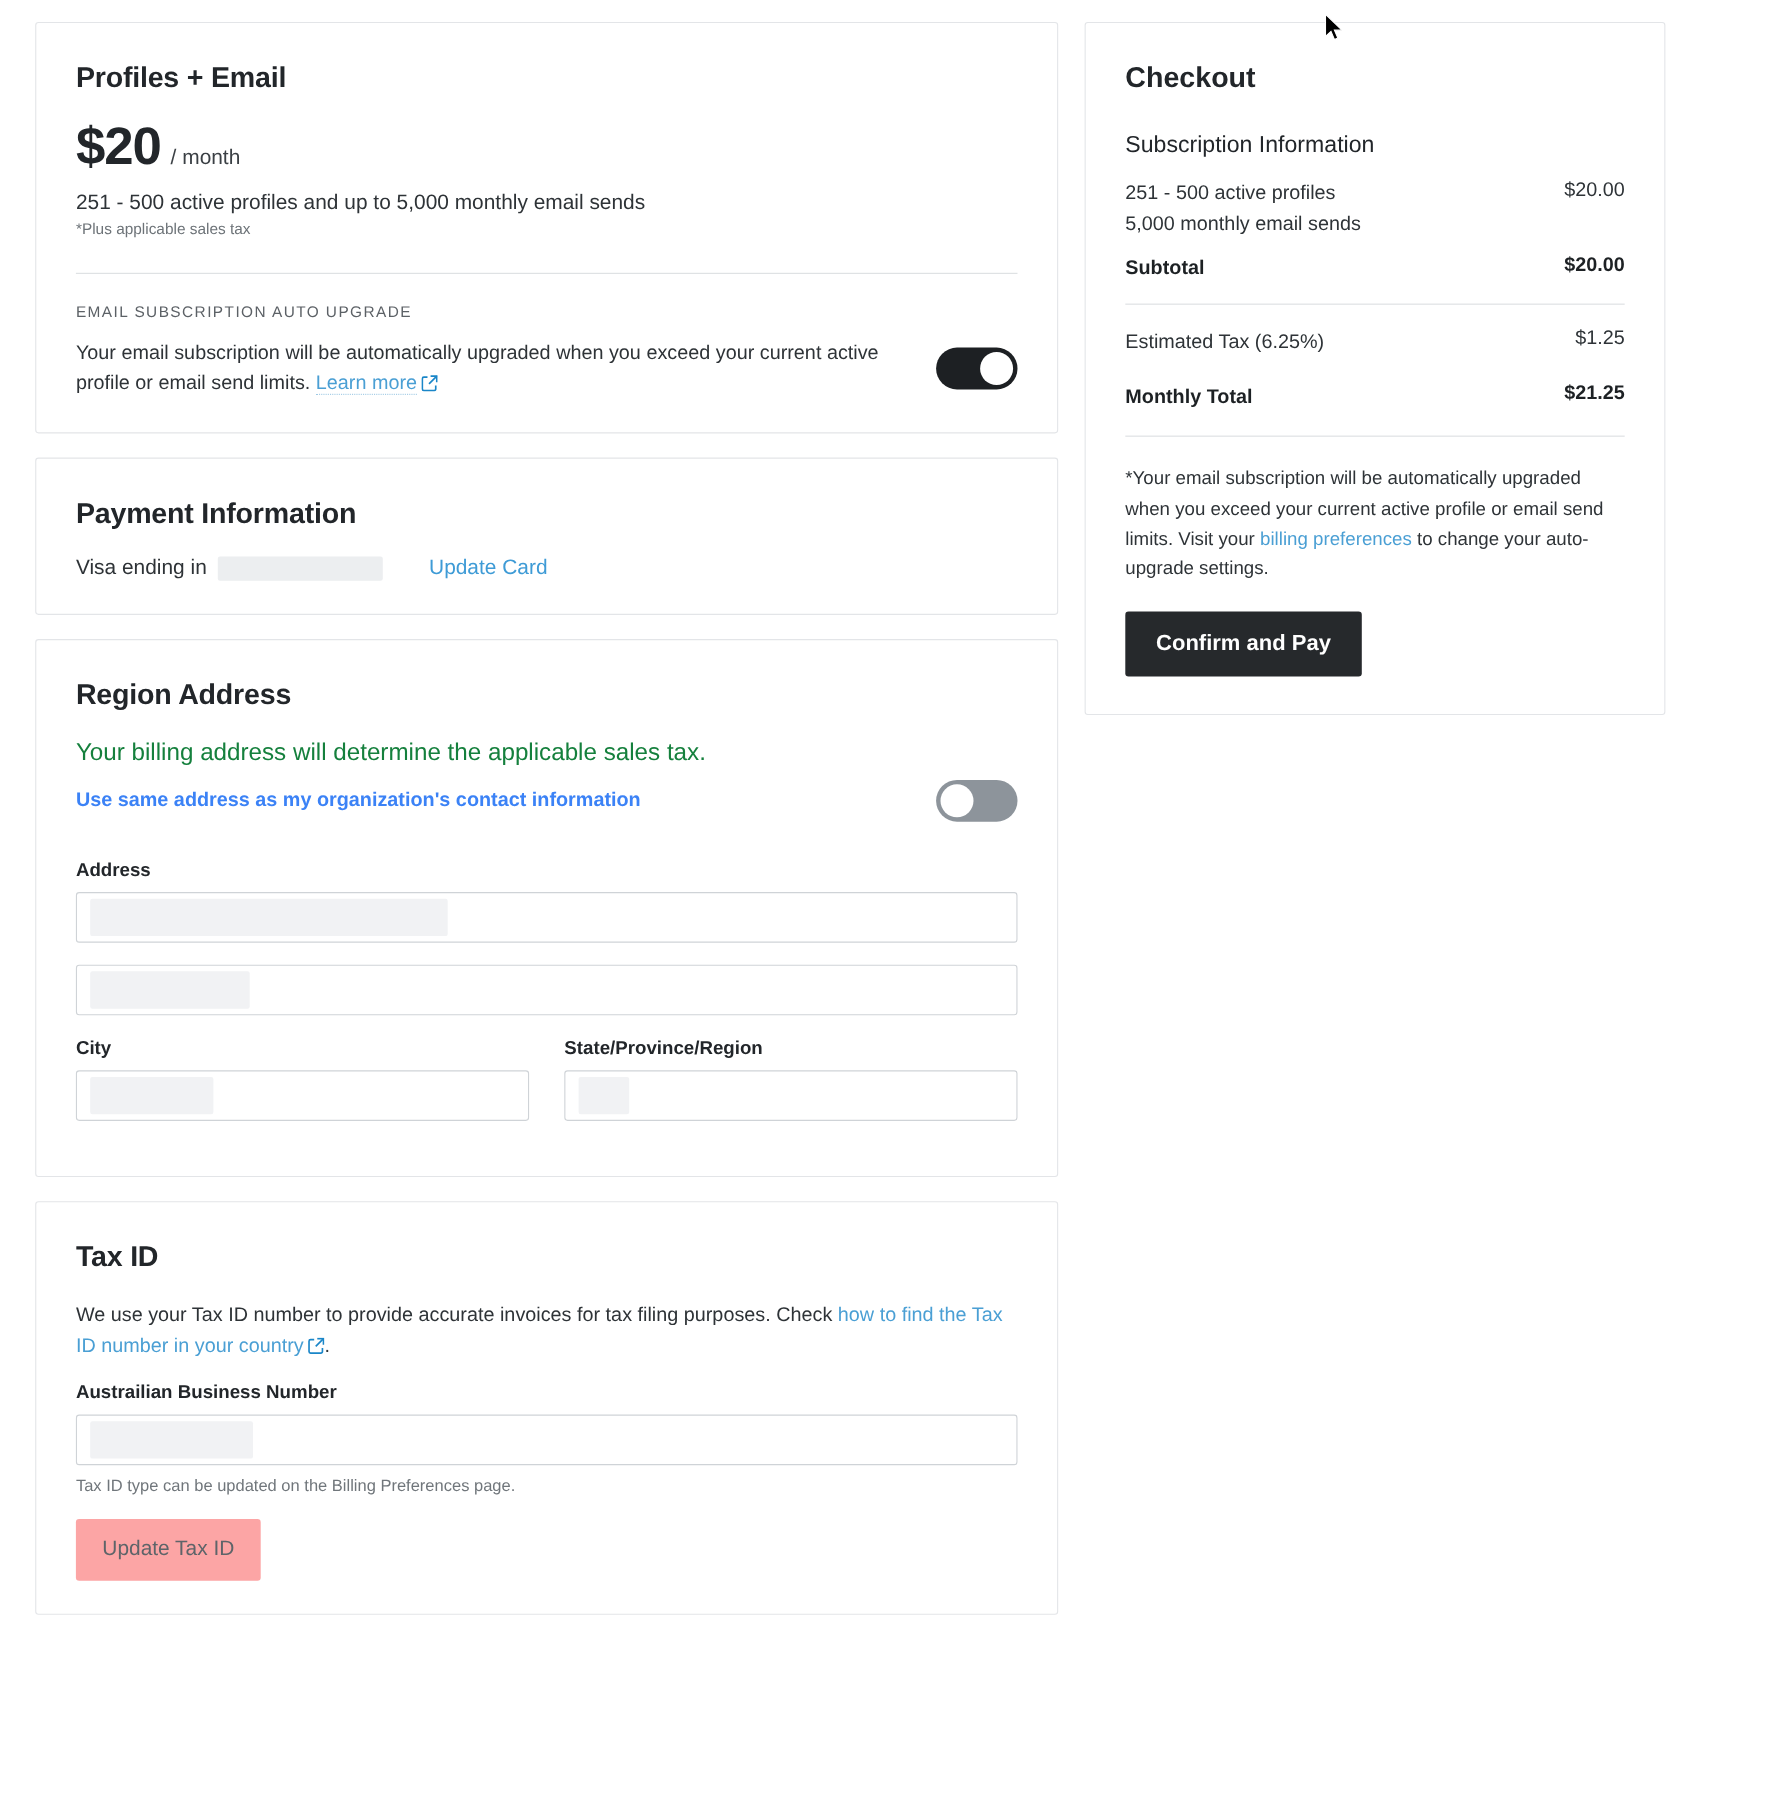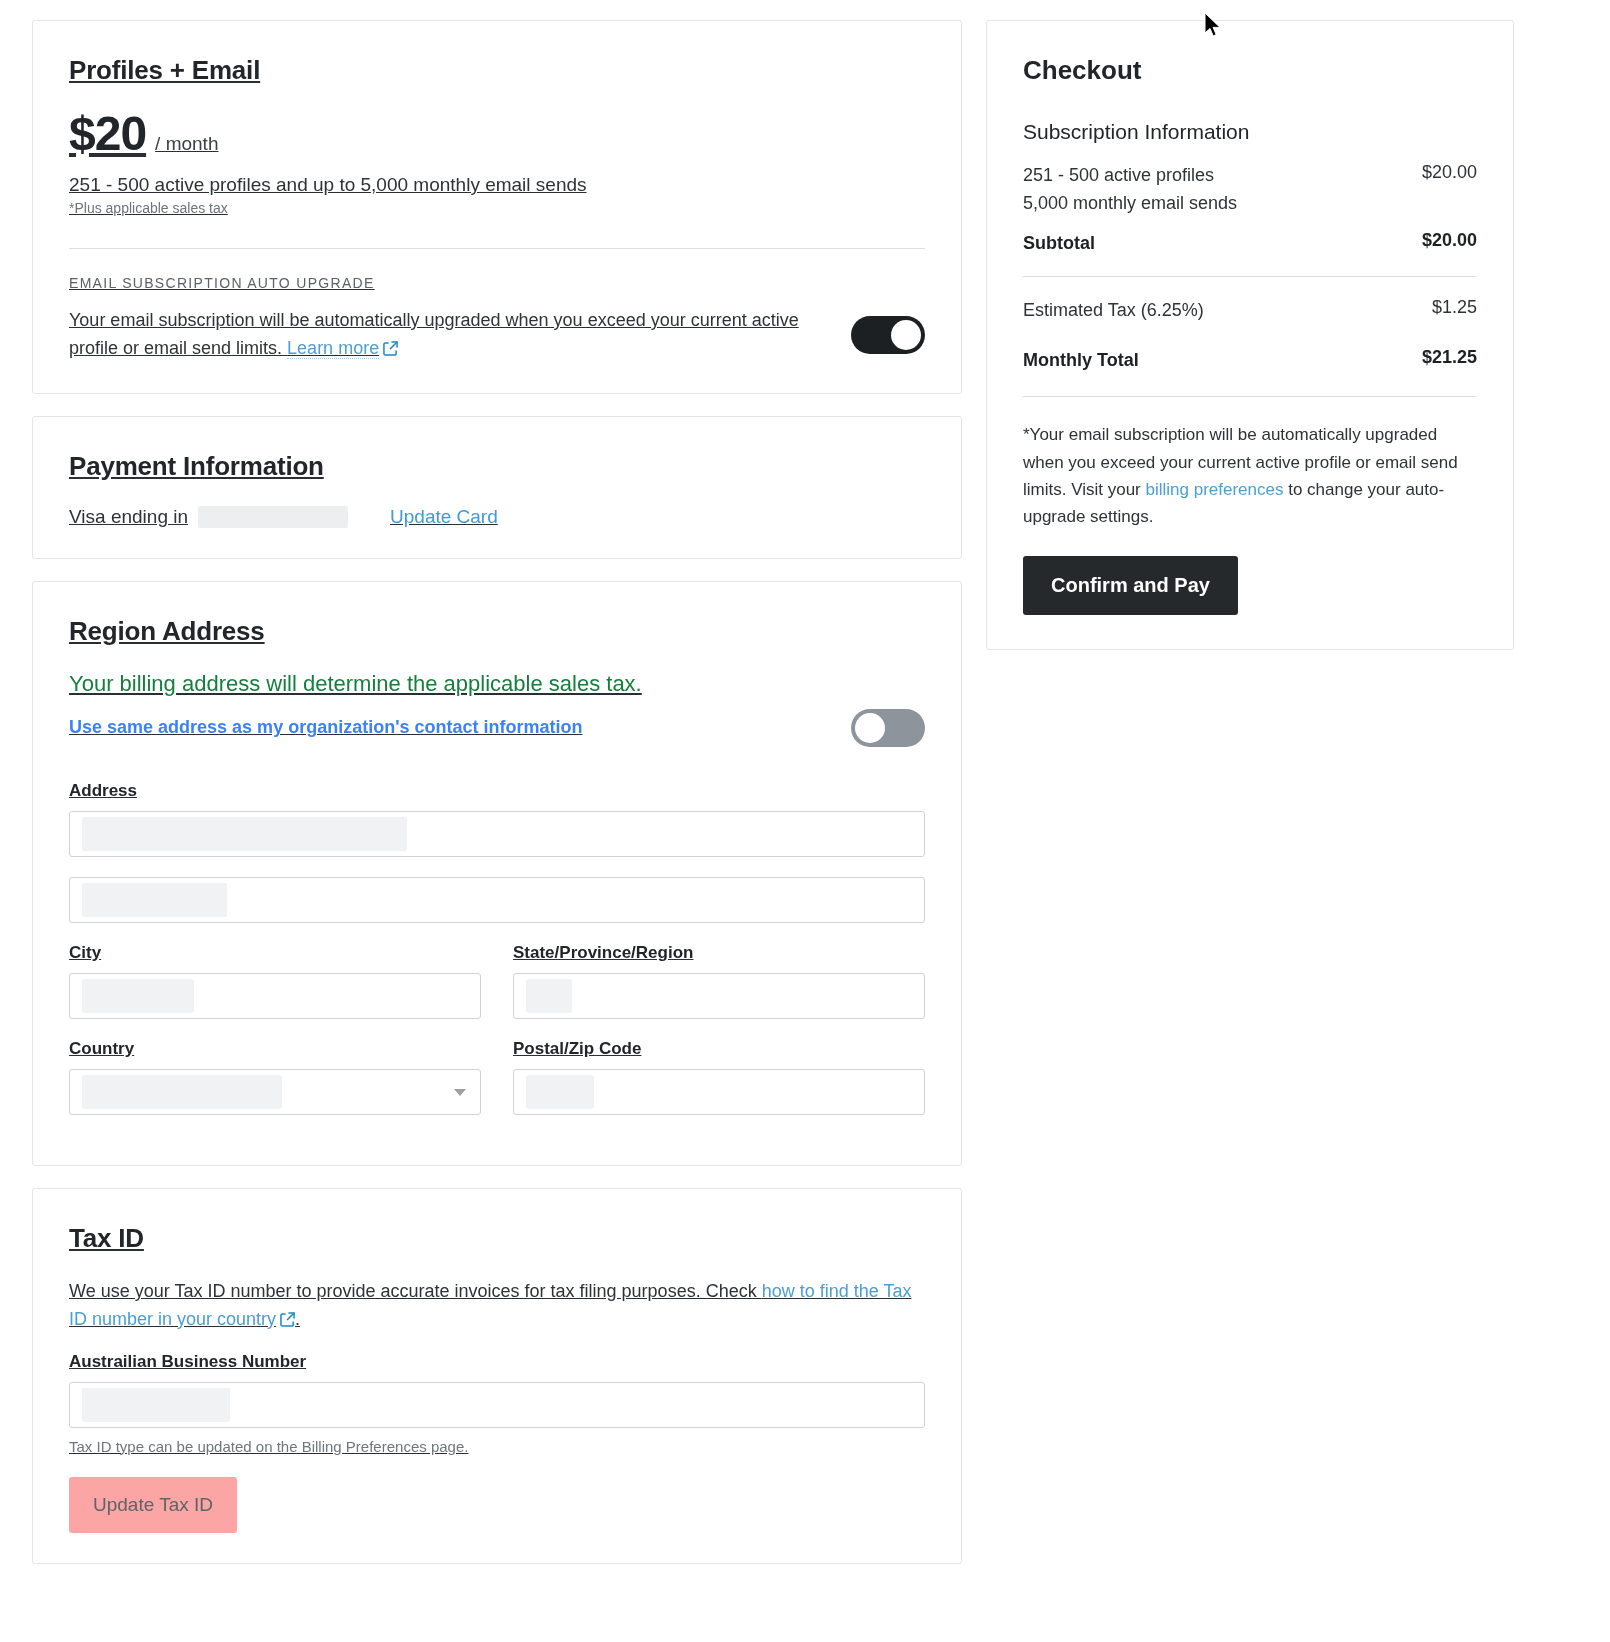--- a/index.html
+++ b/index.html
@@ -15,21 +15,21 @@
     height: 1642px;
     position: relative;
     overflow: hidden;
   }
 
   .page {
     display: flex;
     gap: 24px;
     padding: 20px 28px 0 32px;
   }
-  .col-left { width: 930px; flex: 0 0 930px; text-decoration: underline; }
+  .col-left { width: 930px; flex: 0 0 930px; }
   .col-right { width: 528px; flex: 0 0 528px; }
 
   .card {
     background: #ffffff;
     border: 1px solid #e3e5e8;
     border-radius: 3px;
     margin-bottom: 22px;
   }
   .card-pad { padding: 34px 36px 30px 36px; }
 
@@ -380,35 +380,20 @@
             </div>
           </div>
           <div class="field-block">
             <label class="field-label">State/Province/Region</label>
             <div class="input">
               <span class="fill" style="width:46px"></span>
             </div>
           </div>
         </div>
 
-        <div class="two-col">
-          <div class="field-block">
-            <label class="field-label">Country</label>
-            <div class="input" style="position:relative">
-              <span class="fill" style="width:200px"></span>
-              <span class="caret"></span>
-            </div>
-          </div>
-          <div class="field-block">
-            <label class="field-label">Postal/Zip Code</label>
-            <div class="input">
-              <span class="fill" style="width:68px"></span>
-            </div>
-          </div>
-        </div>
       </div>
     </div>
 
     <div class="card">
       <div class="card-pad">
         <h2 class="section-title">Tax ID</h2>
         <p class="tax-desc">
           <span>We use your Tax ID number to provide accurate invoices for tax filing purposes. Check </span><a class="link-plain" href="#">how to find the Tax ID number in your country</a><span class="ext-icon"><svg viewBox="0 0 16 16" width="15" height="15">
                 <path d="M6 2H2.5A1.5 1.5 0 0 0 1 3.5v10A1.5 1.5 0 0 0 2.5 15h10a1.5 1.5 0 0 0 1.5-1.5V10" fill="none" stroke="#1a86c8" stroke-width="1.6"></path>
                 <path d="M9 1h6v6" fill="none" stroke="#1a86c8" stroke-width="1.6"></path>

